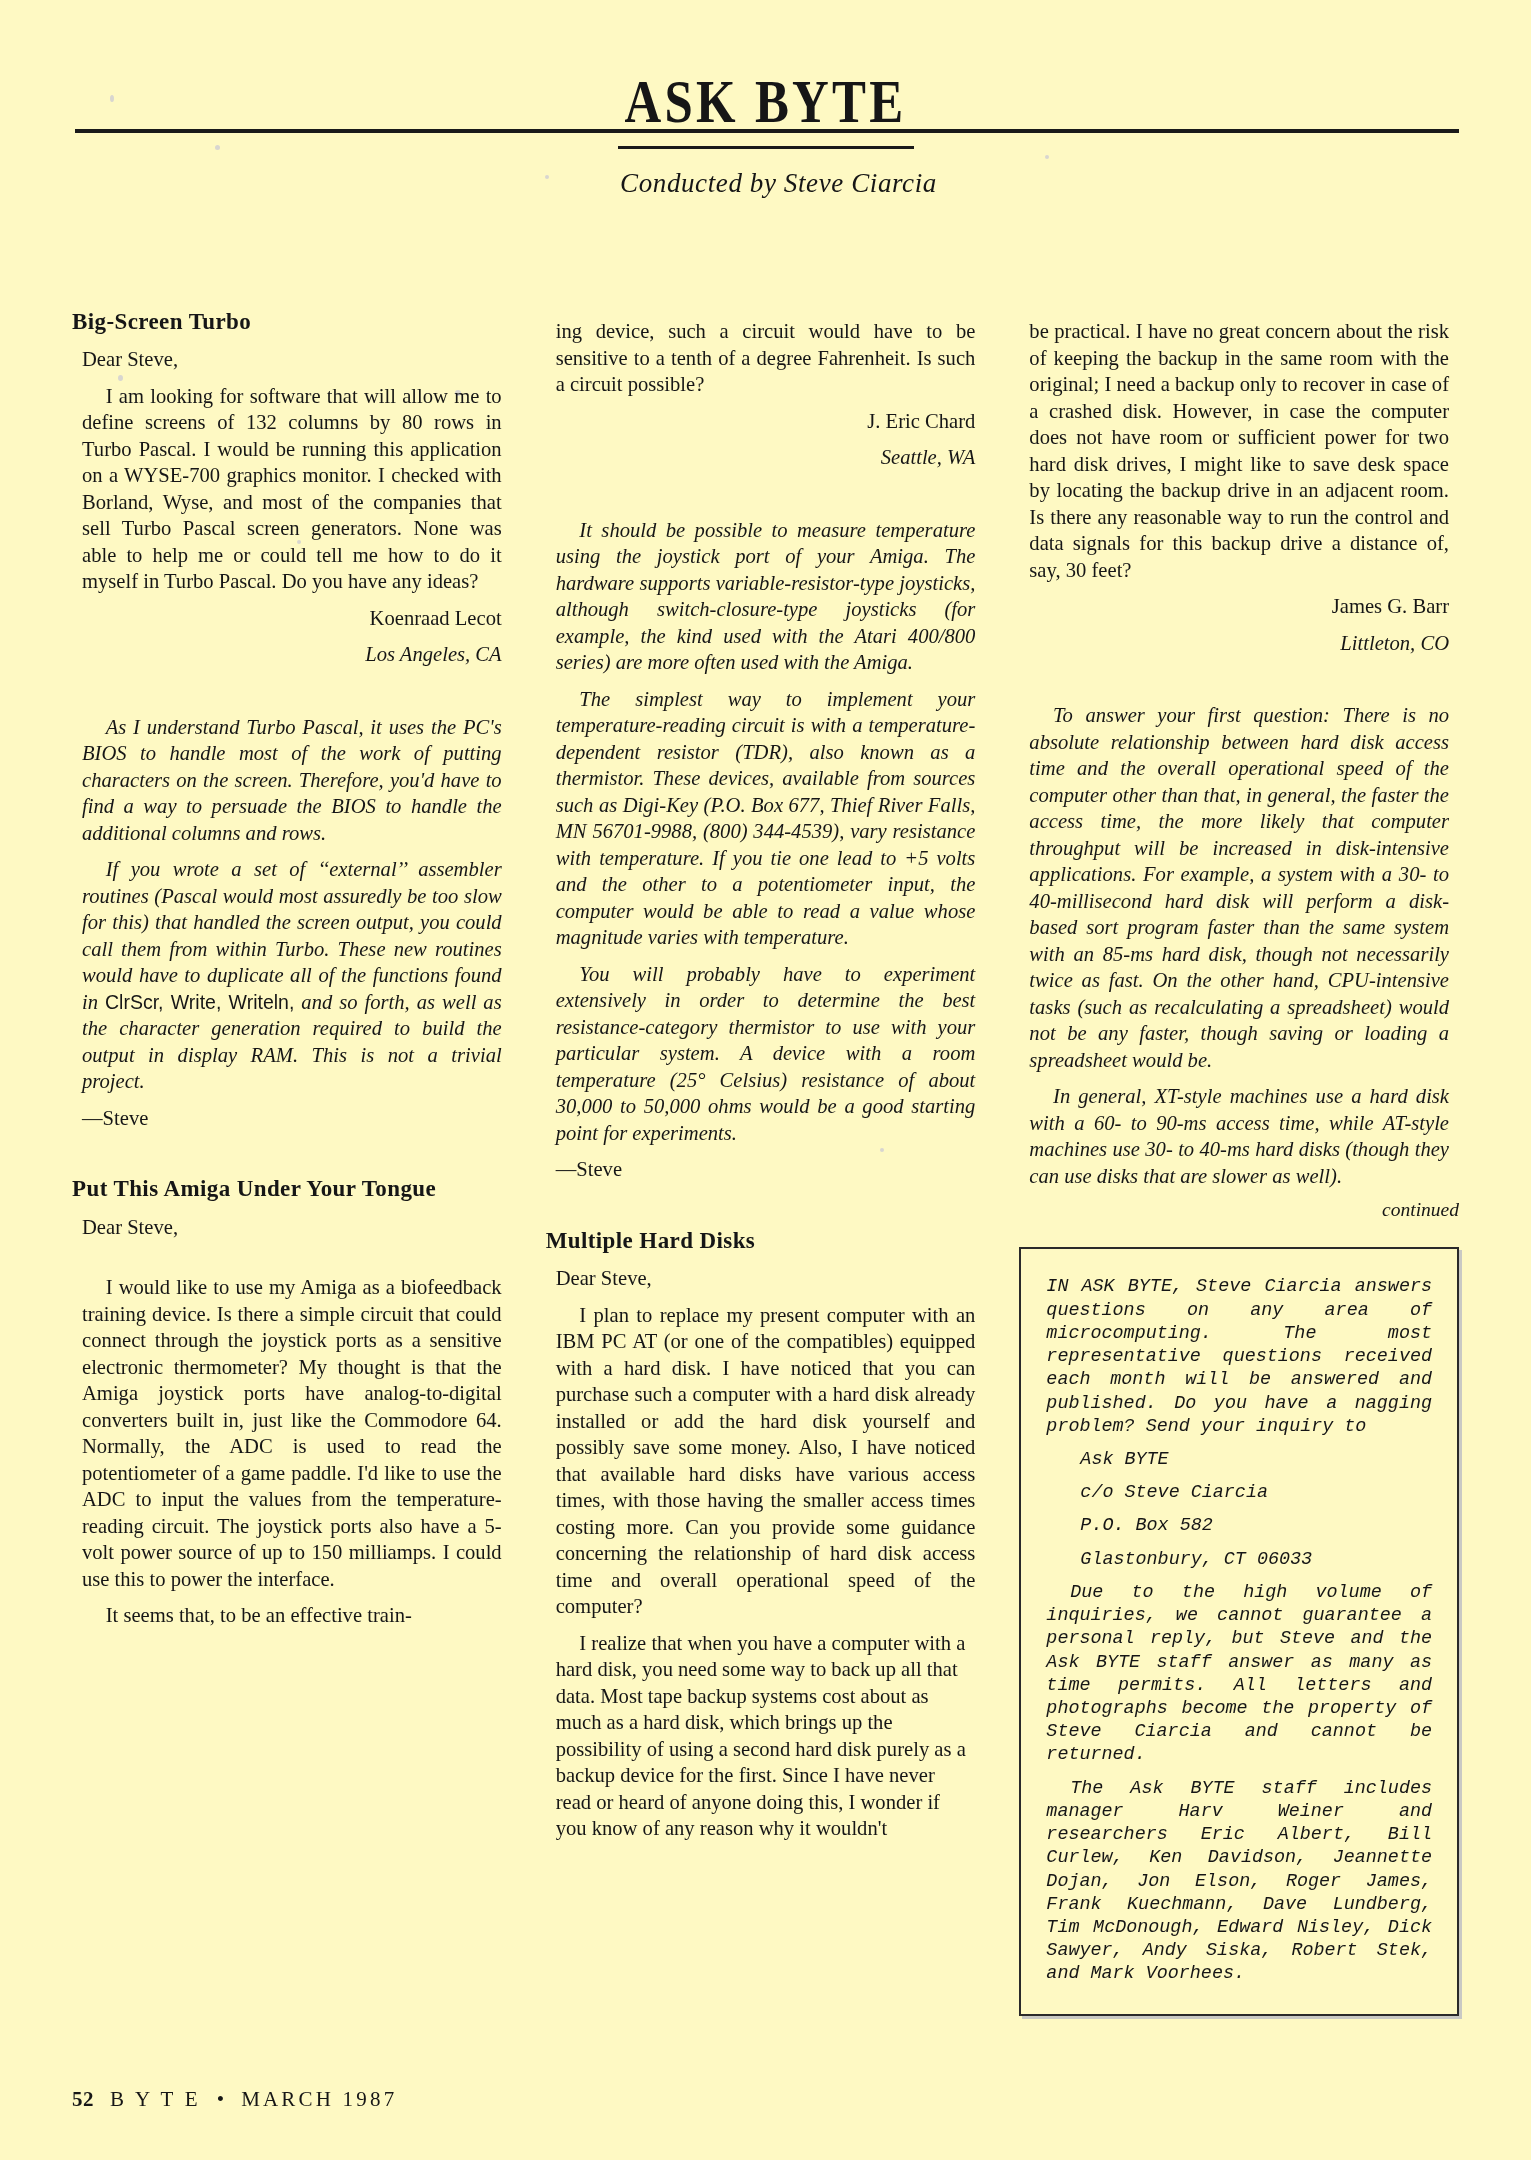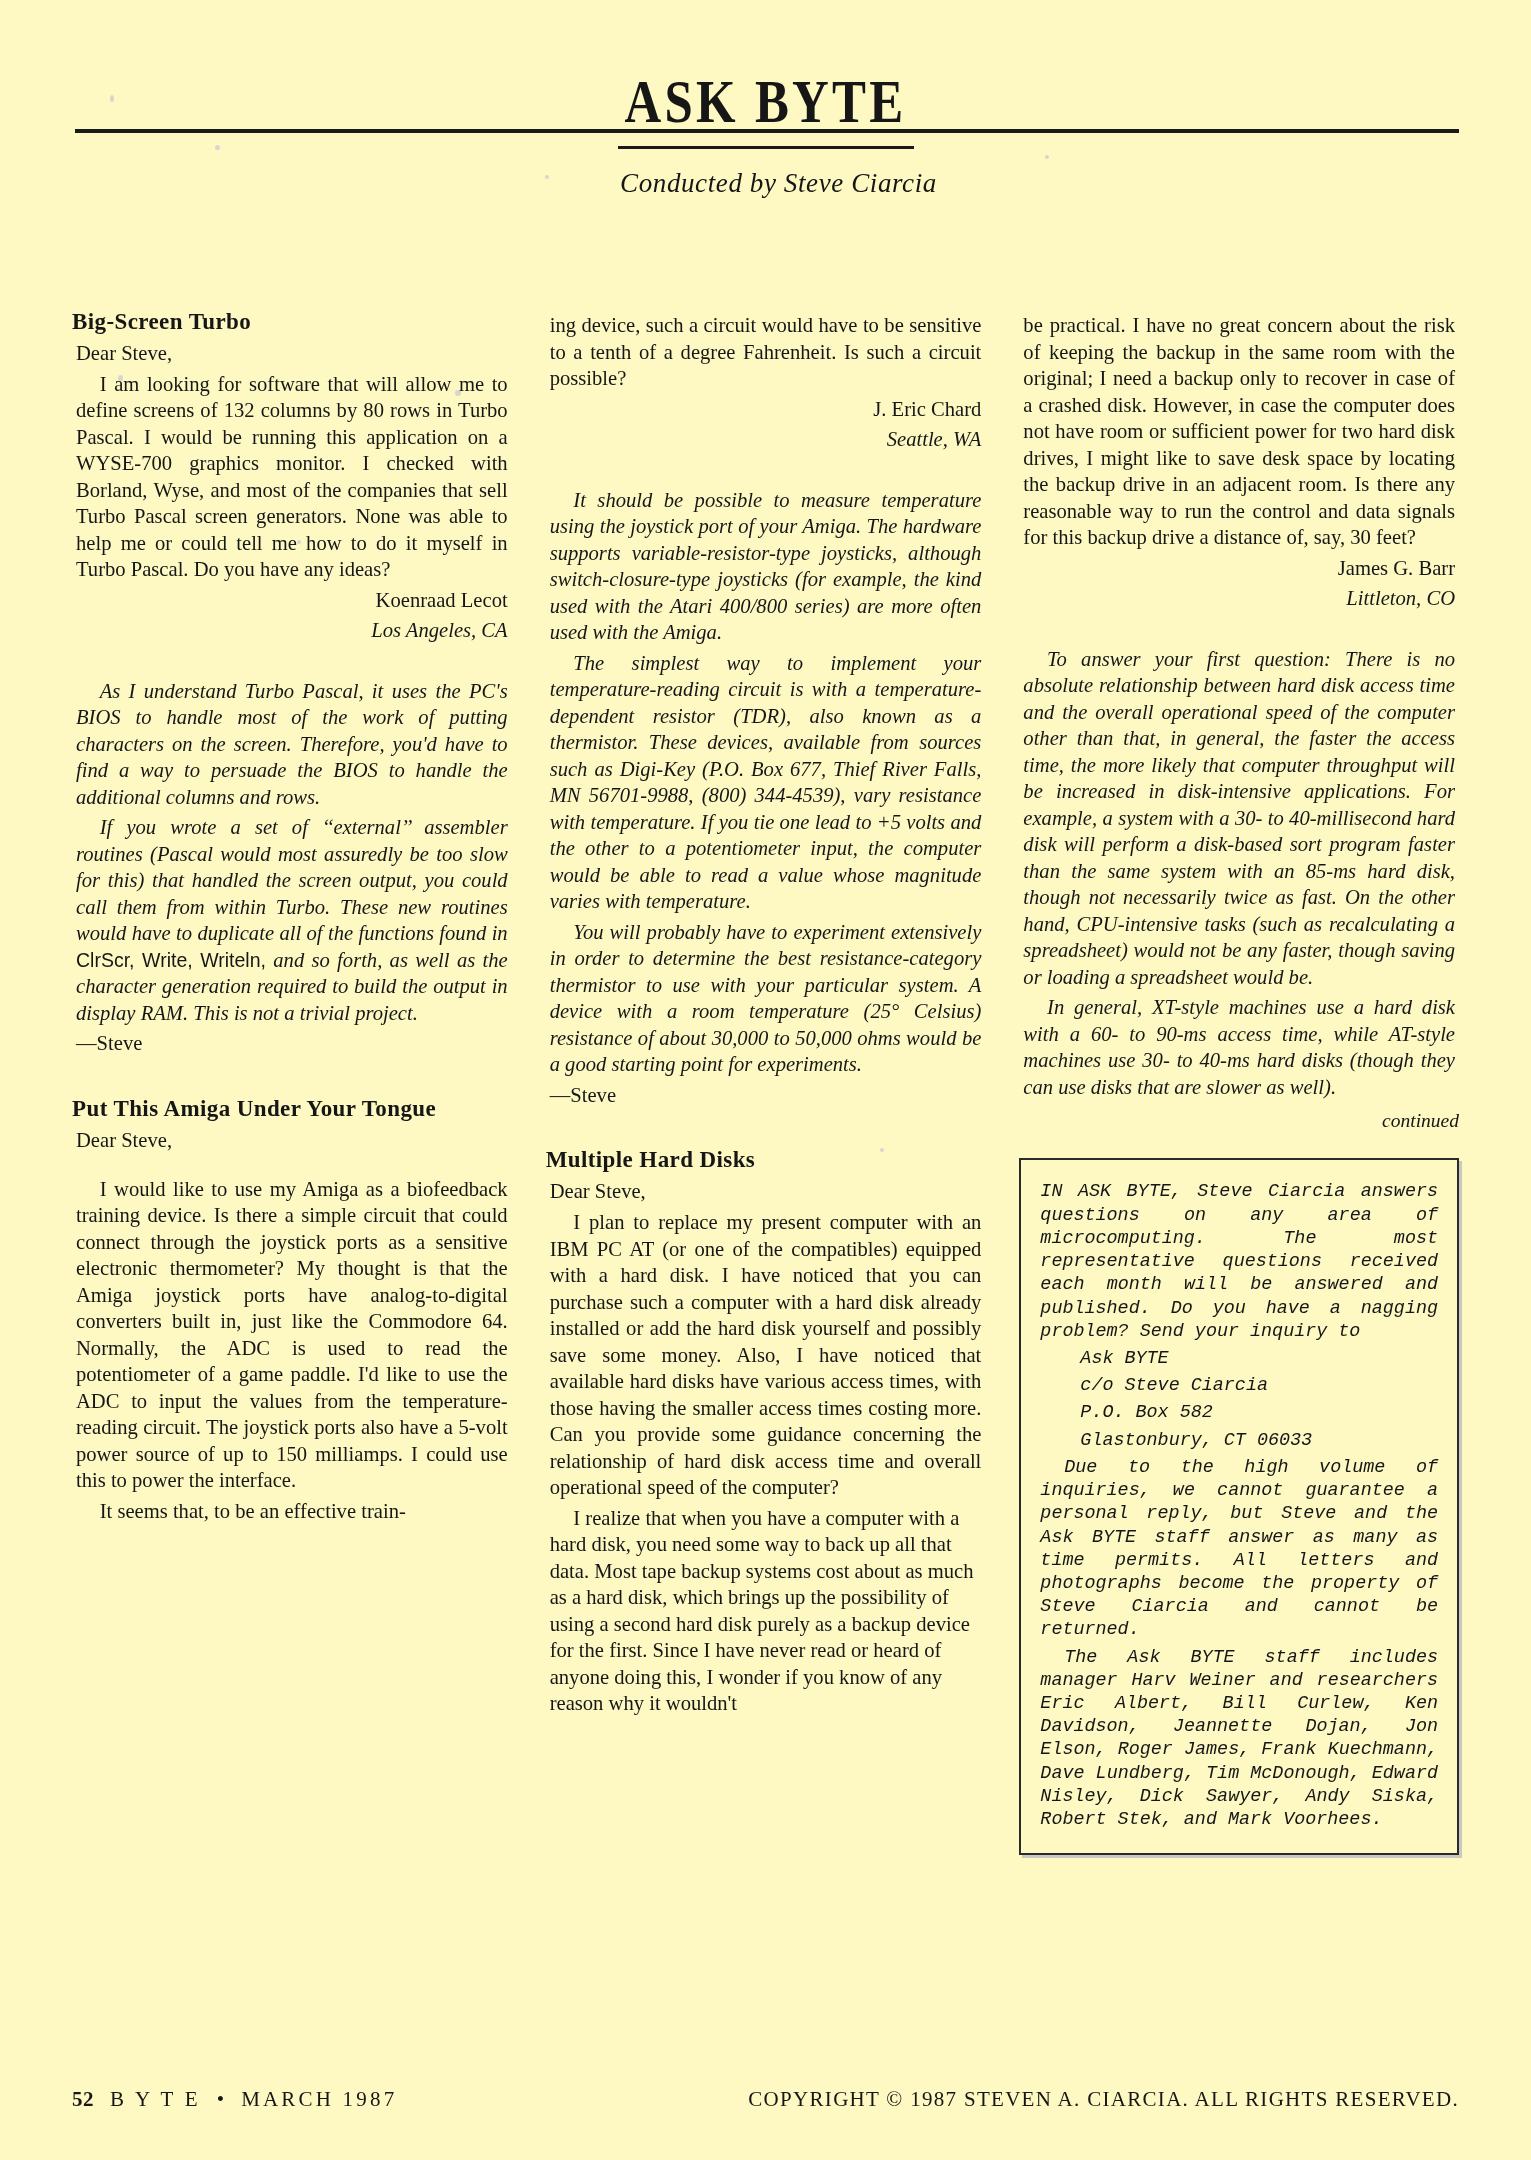--- a/index.html
+++ b/index.html
@@ -76,21 +76,21 @@
     bottom: 120px;
     display: flex;
     gap: 34px;
   }
   .col {
     flex: 1 1 0;
     position: relative;
   }
 
   p {
-    margin: 4px;
+    margin: 10px;
     font-size: 20.6px;
     line-height: 1.288;
     text-align: justify;
     text-justify: inter-word;
     hyphens: none;
   }
   p.indent { text-indent: 1.15em; }
   p.noindent { text-indent: 0; }
   p.ital { font-style: italic; }
   p.sig {
@@ -294,16 +294,15 @@
     </div>
   </div>
 
   <div class="footer">
     <div class="footer-left">
       <span class="folio">52</span>
       <span class="pubname">B Y T E</span>
       <span>•</span>
       <span class="pubname">MARCH 1987</span>
     </div>
-    <div class="copyright">COPYRIGHT © 1987 STEVEN A. CIARCIA. ALL RIGHTS RESERVED.</div>
   </div>
 
 </div>
 
 </body></html>

